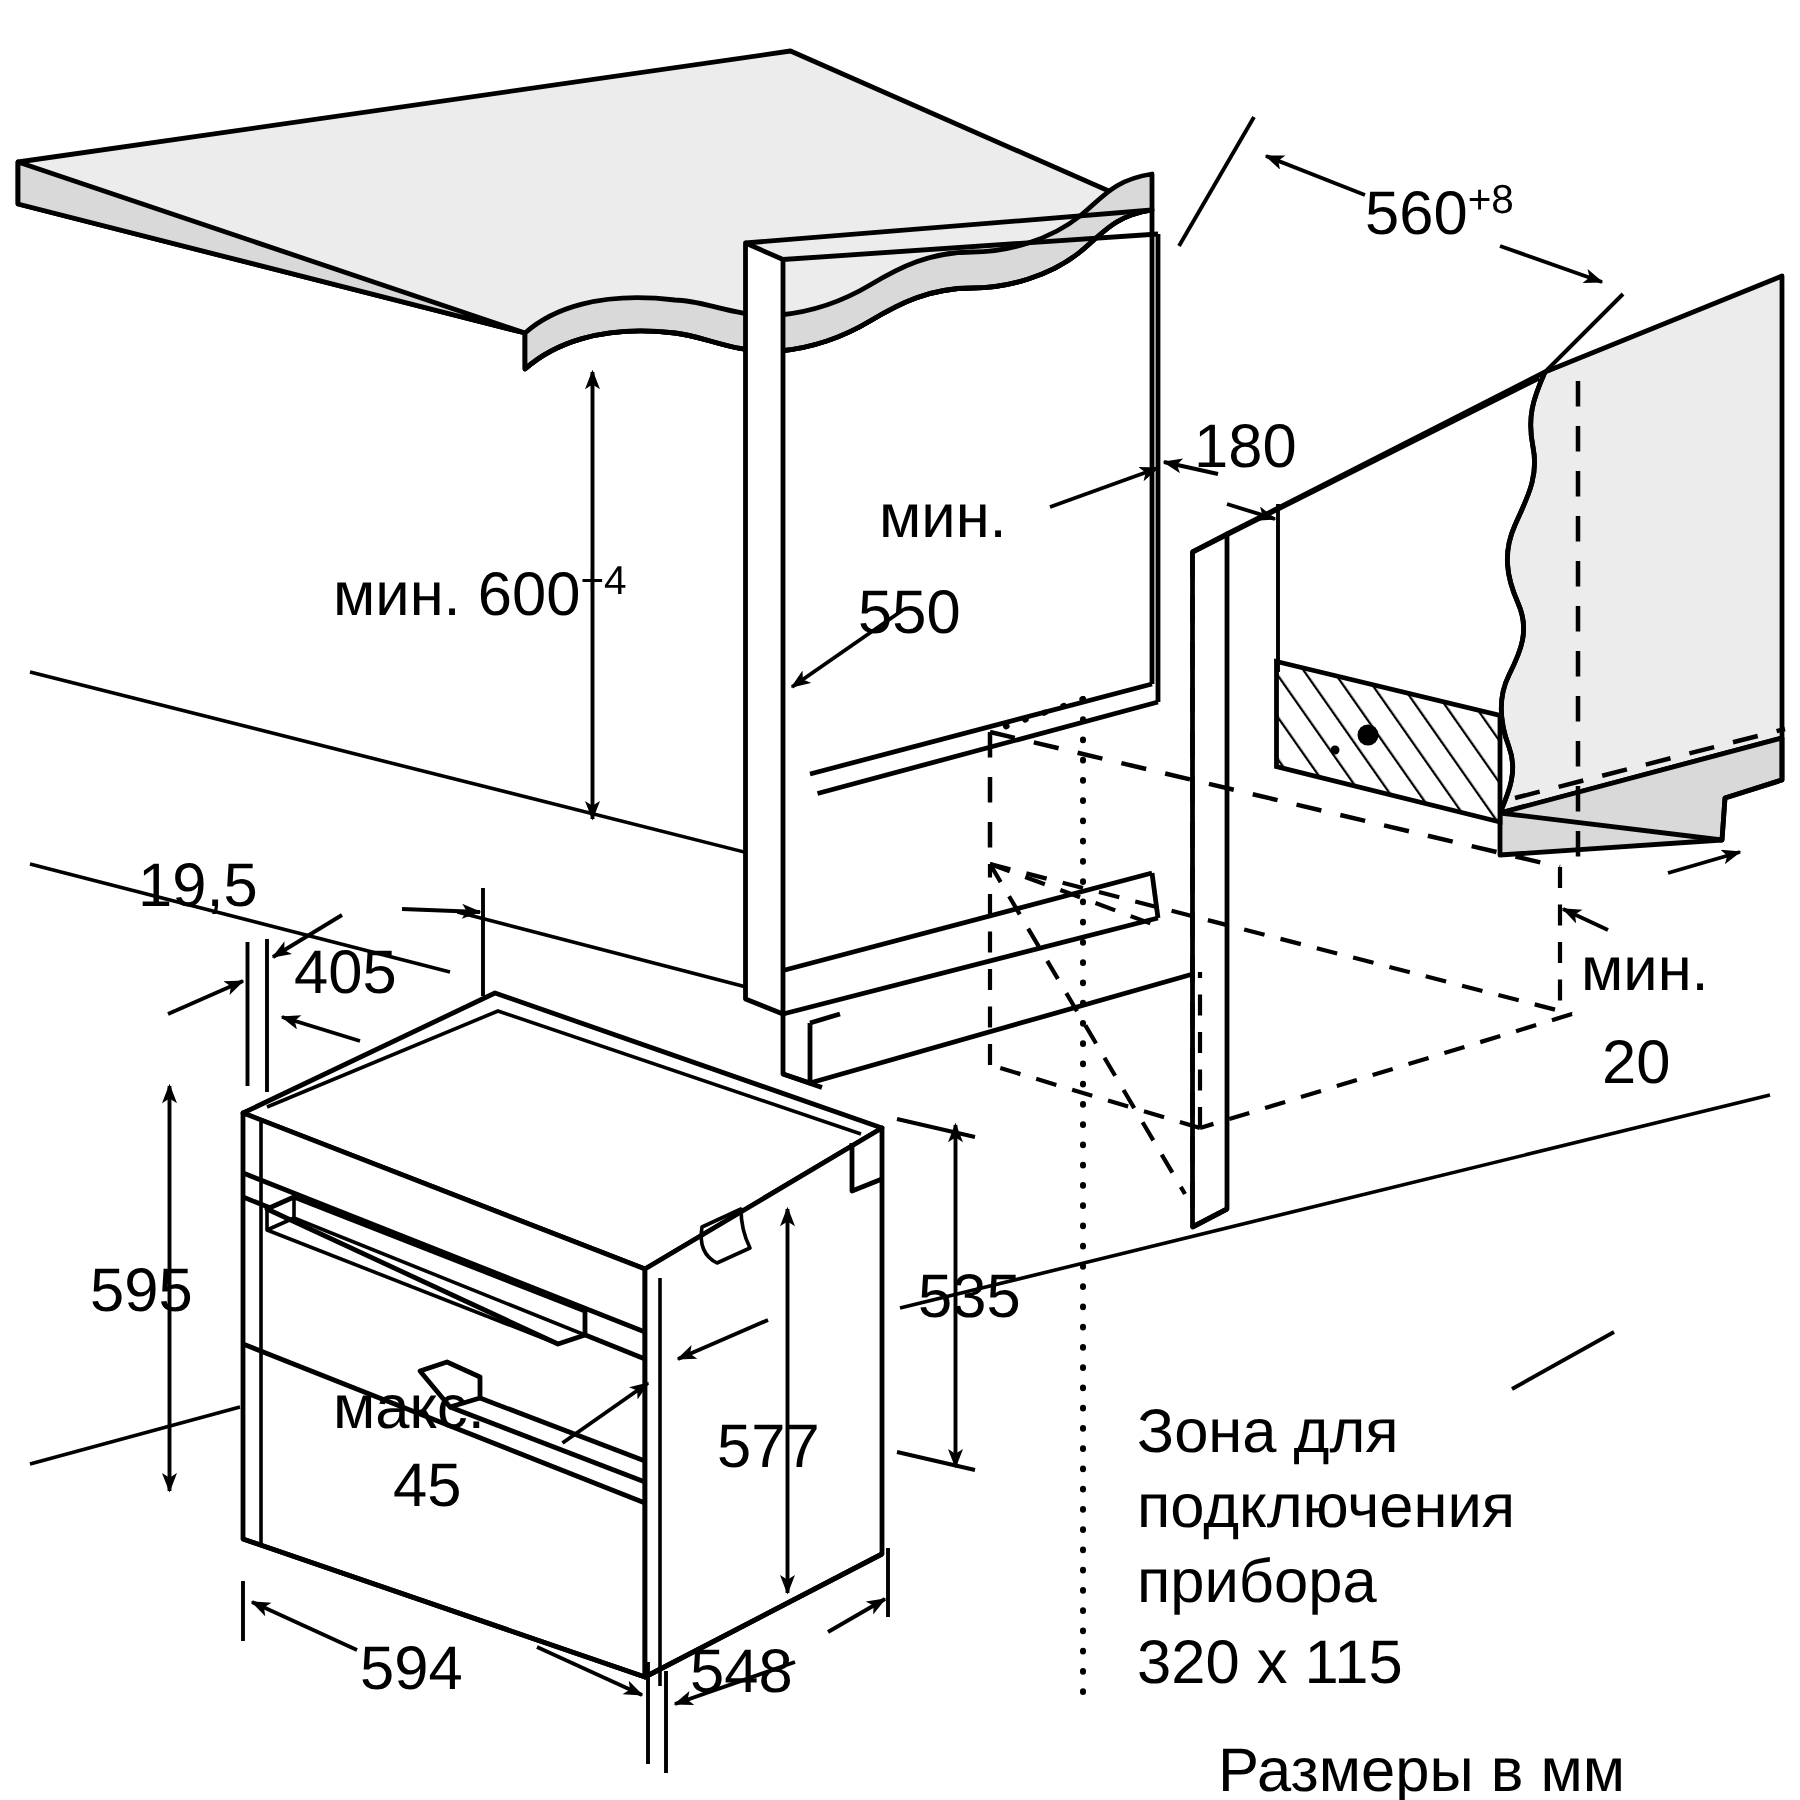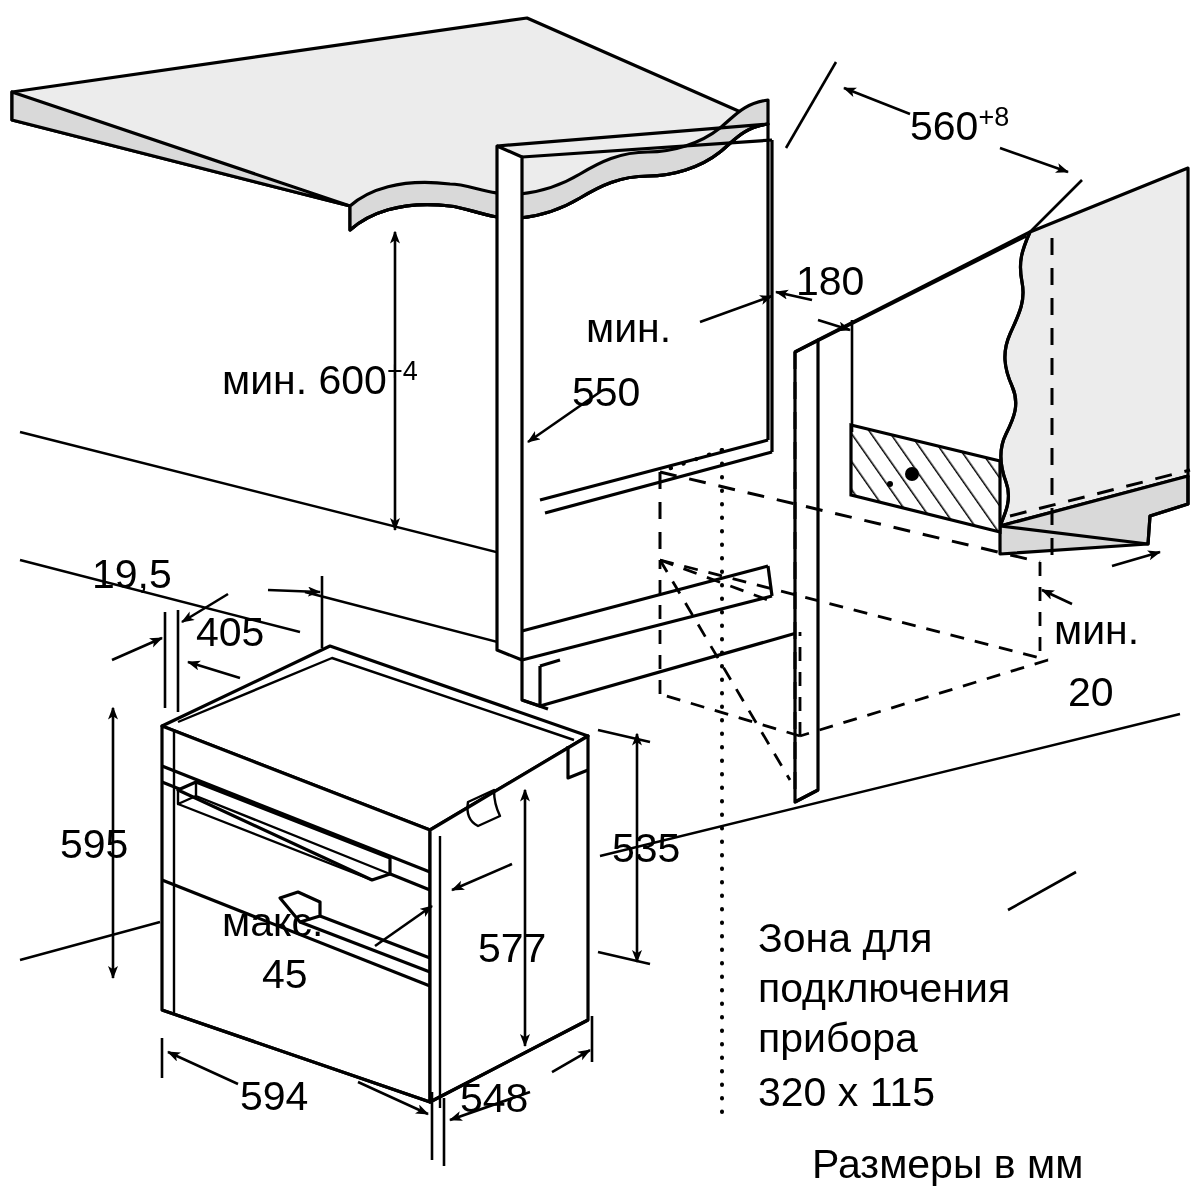--- a/index.html
+++ b/index.html
@@ -9,21 +9,21 @@
   }
   body {
     width: 1200px;
     height: 1200px;
     font-family: "Liberation Sans", sans-serif;
     overflow: hidden;
     position: relative;
   }
   #diagram-root {
     position: absolute;
-    left: 0; top: 0;
+    left: 0; top: 16px;
     width: 1200px;
     height: 996px;
   }
   svg.diagram {
     display: block;
     width: 1200px;
     height: 1200px;
   }
   .panel-fill { fill: #ececec; stroke: #000000; stroke-width: 3.2; stroke-linejoin: round; }
   .panel-edge { fill: #d9d9d9; stroke: #000000; stroke-width: 3.2; stroke-linejoin: round; }

